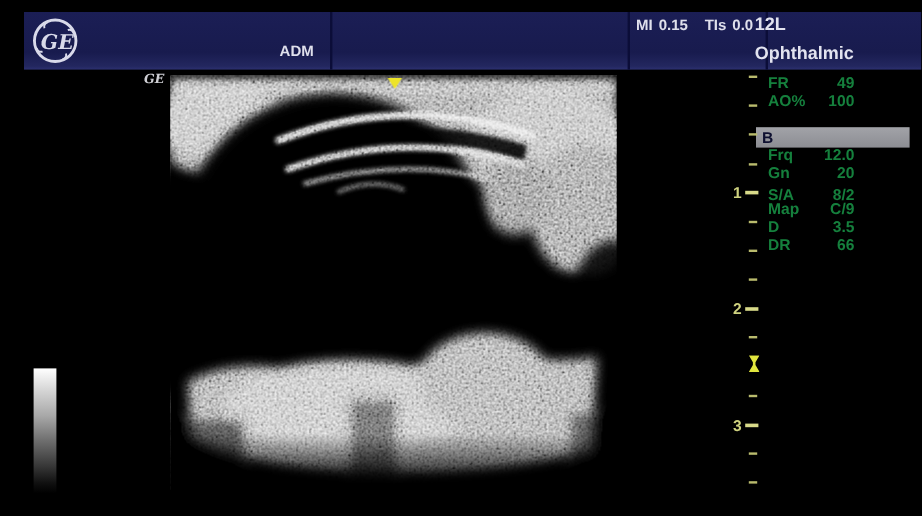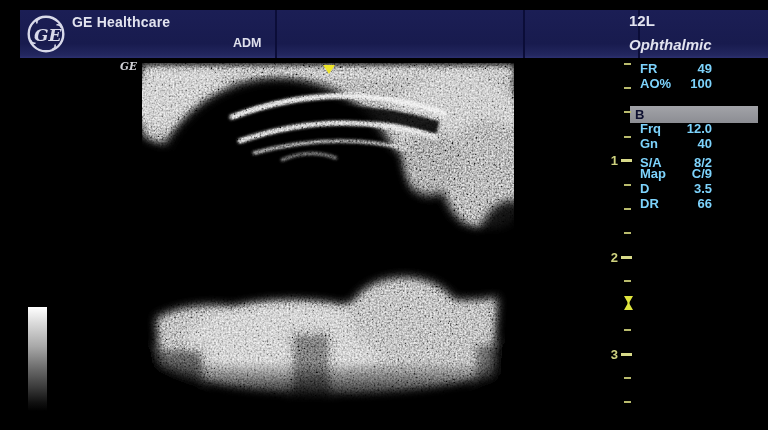--- a/index.html
+++ b/index.html
@@ -21,40 +21,40 @@
   }
   .operator{
     position:absolute;left:213px;top:26px;font-size:12.5px;font-weight:bold;color:#dfe0ec;
   }
   .acoustic{
     position:absolute;left:510px;top:4px;font-size:12.5px;font-weight:bold;color:#dfe0ec;
     display:flex;gap:14px;white-space:nowrap;
   }
   .acoustic .pair{display:flex;gap:5px;}
   .probe-block{position:absolute;left:609px;top:2px;font-size:15px;font-weight:bold;color:#e2e3ef;}
-  .probe-block .line2{margin-top:7px;font-style:italic;}
+  .probe-block .line2{margin-top:7px;}
   .gelogo{position:absolute;left:6px;top:4px;width:40px;height:40px;}
   
   .us-area{position:absolute;left:142px;top:63px;width:372px;height:345px;}
   .us-area svg{display:block;isolation:isolate;}
   .gele{
     position:absolute;left:120px;top:61px;color:#cfcfd4;
     font-family:"DejaVu Serif", serif;font-style:italic;font-weight:bold;
     font-size:10.5px;line-height:10px;text-align:left;
   }
   .gele .sub{font-size:8.5px;padding-left:4px;margin-left:40px;}
   
   .graybar{
     position:absolute;left:28px;top:307px;width:19px;height:104px;
     background:linear-gradient(to bottom,#ffffff 0%,#d9d9d9 16%,#a8a8a8 38%,#6e6e6e 58%,#383838 78%,#101010 92%,#000 100%);
   }
   
   .prow{
     position:absolute;left:640px;width:72px;display:flex;justify-content:space-between;
-    font-size:13px;font-weight:bold;color:#7dd3fc;line-height:15px;white-space:nowrap;
+    font-size:13px;font-weight:bold;color:#15803d;line-height:15px;white-space:nowrap;
   }
   .mode-bar{
     position:absolute;left:630px;top:106px;width:128px;height:17px;
     background:linear-gradient(#a2a3a8,#8c8d93);
     color:#0e1030;font-size:13px;font-weight:bold;line-height:17px;padding-left:5px;box-sizing:border-box;
   }
   
   .tick{position:absolute;left:624px;width:7px;height:2px;background:#b9bb6d;}
   .tick.major{left:621px;width:11px;height:3px;background:#d8da89;}
   .rnum{
@@ -73,25 +73,34 @@
 
   <div class="topbar">
     <svg class="gelogo" viewBox="0 0 40 40">
       <circle cx="20" cy="20" r="17.3" fill="none" stroke="#d9daea" stroke-width="2.4"></circle>
       <text x="8" y="27" font-family="DejaVu Serif, serif" font-style="italic" font-weight="bold" font-size="17" fill="#d9daea">GE</text>
       <path d="M14,4.5 q-4,1.5 -3,5" fill="none" stroke="#d9daea" stroke-width="1.6"></path>
       <path d="M35.5,14 q-1.5,-4 -5,-3" fill="none" stroke="#d9daea" stroke-width="1.6"></path>
       <path d="M26,35.5 q4,-1.5 3,-5" fill="none" stroke="#d9daea" stroke-width="1.6"></path>
       <path d="M4.5,26 q1.5,4 5,3" fill="none" stroke="#d9daea" stroke-width="1.6"></path>
     </svg>
-    <span class="brand">GE Healthcare</span>
     <span class="operator">ADM</span>
     <div class="hdiv d1"></div>
     <div class="hdiv d2"></div>
     <div class="hdiv d3"></div>
+    <div class="acoustic">
+      <span class="pair">
+        <span>MI</span>
+        <span>0.15</span>
+      </span>
+      <span class="pair">
+        <span>TIs</span>
+        <span>0.0</span>
+      </span>
+    </div>
     <div class="probe-block">
       <div>12L</div>
       <div class="line2">Ophthalmic</div>
     </div>
   </div>
 
   <div class="gele">
     <div>GE</div>
     <div class="sub">Le</div>
   </div>
@@ -183,21 +192,21 @@
   </div>
   <div class="mode-bar">
     <span>B</span>
   </div>
   <div class="prow" style="top:121px">
     <span>Frq</span>
     <span>12.0</span>
   </div>
   <div class="prow" style="top:136px">
     <span>Gn</span>
-    <span>40</span>
+    <span>20</span>
   </div>
   <div class="prow" style="top:155px">
     <span>S/A</span>
     <span>8/2</span>
   </div>
   <div class="prow" style="top:166px">
     <span>Map</span>
     <span>C/9</span>
   </div>
   <div class="prow" style="top:181px">

